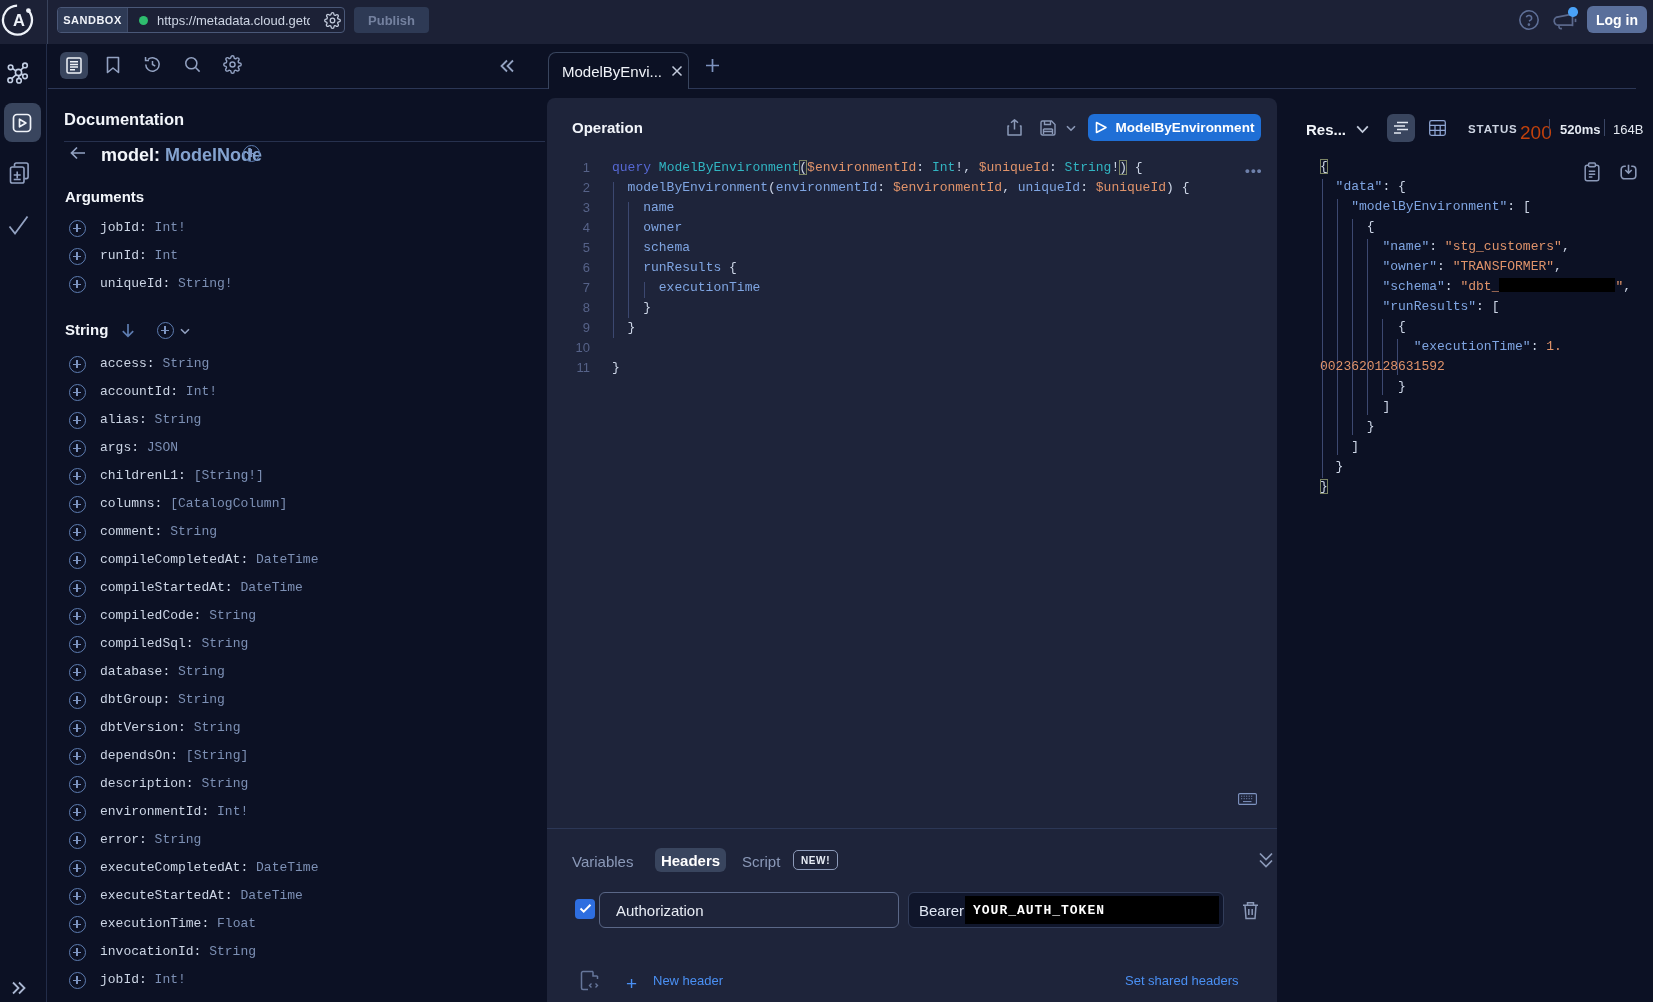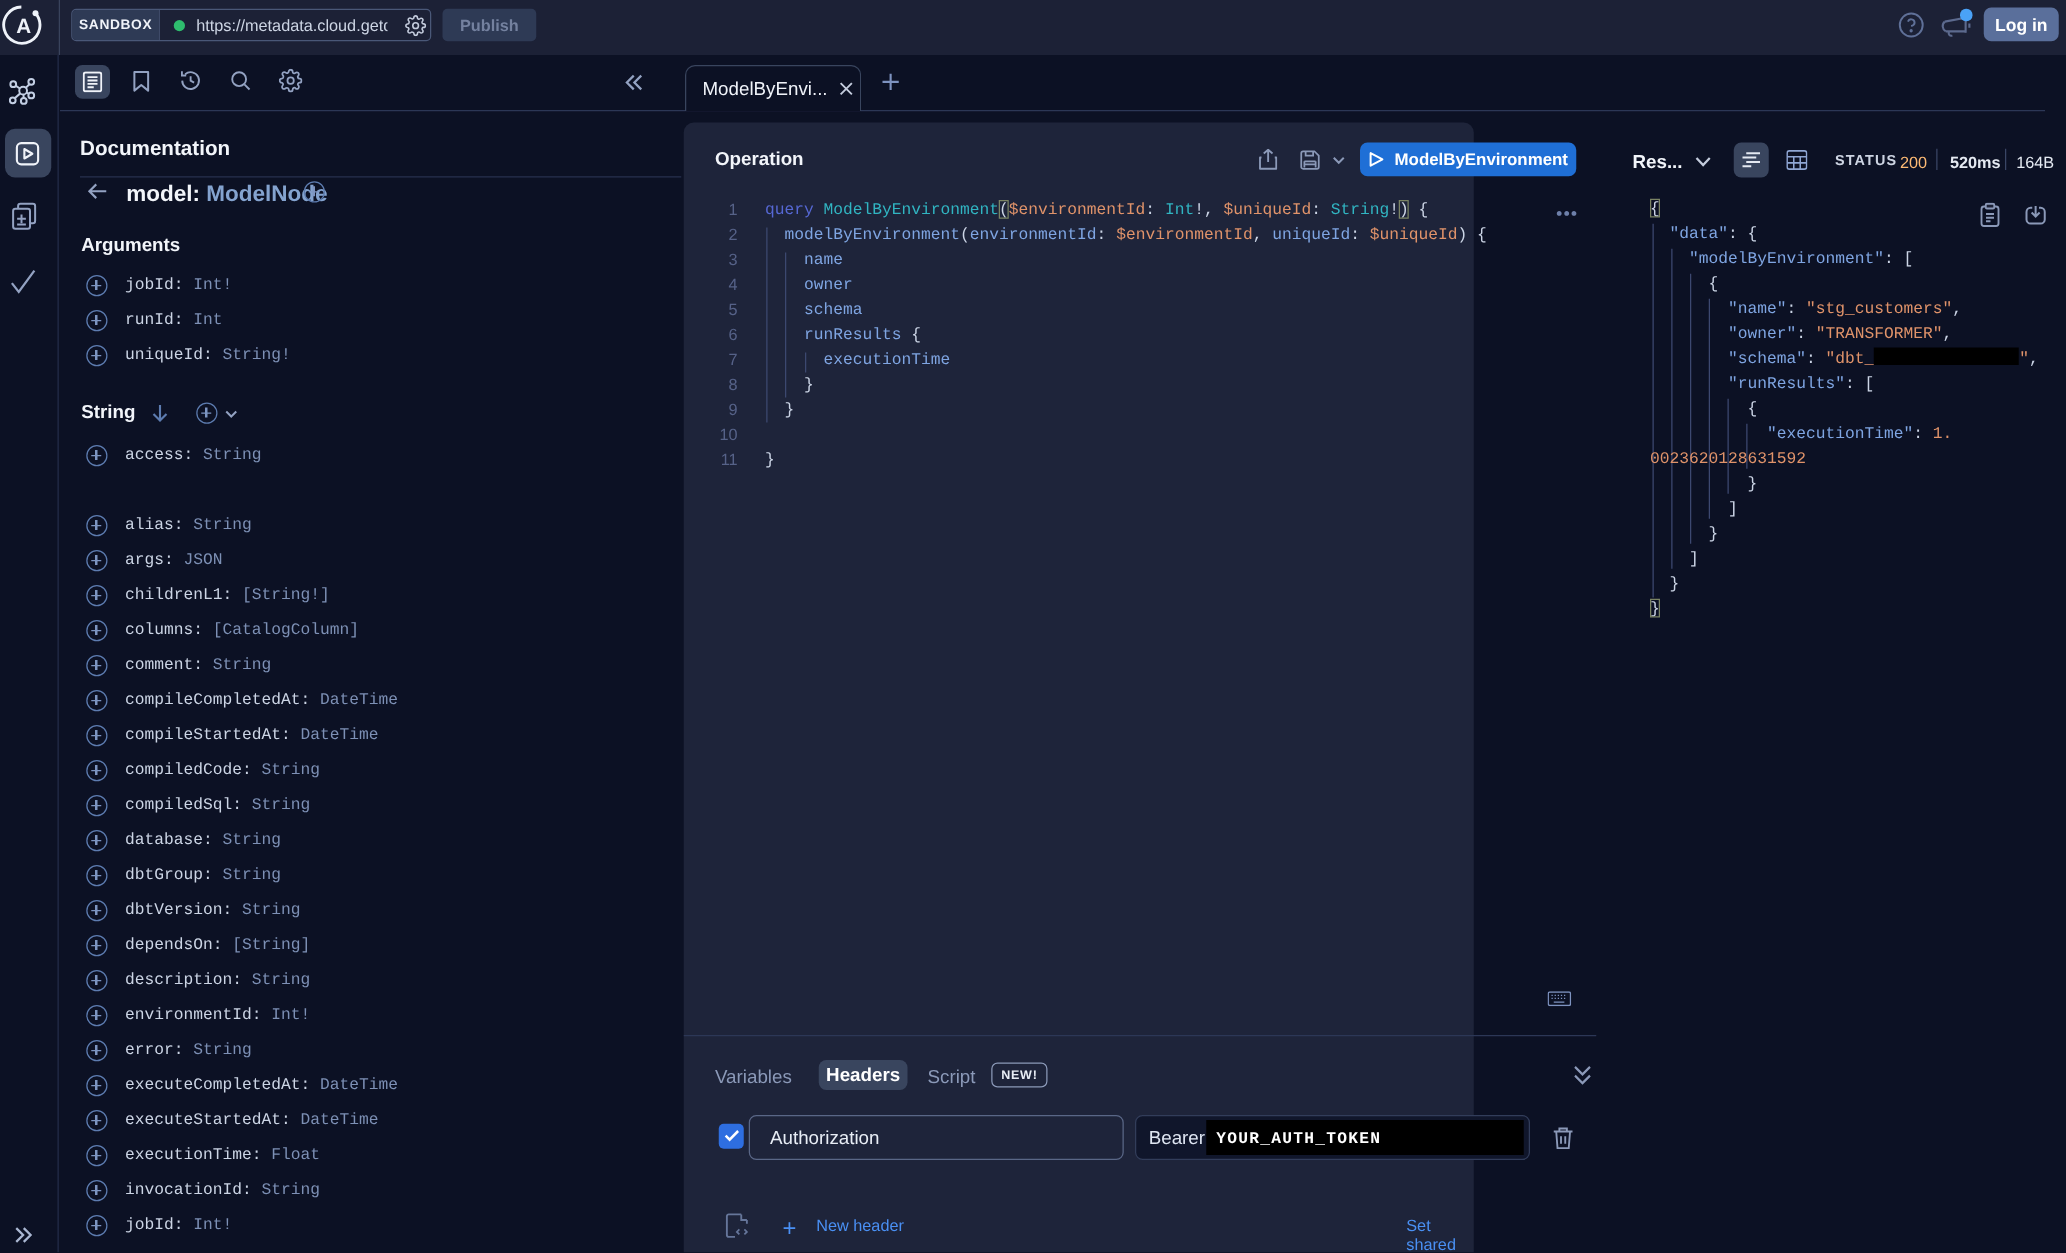--- a/index.html
+++ b/index.html
@@ -33,21 +33,21 @@
   #doc-hr { position:absolute; left:16px; top:94px; width:481px; height:1px; background:#27314e; }
   .h2 { color:#f2f5fa; font-size:15px; font-weight:bold; }
   .frow { position:absolute; left:0; height:28px; width:499px; }
   .cplus { width:17px; height:17px; border:1.3px solid #5d7cb0; border-radius:50%; position:absolute; }
   .cplus::before { content:""; position:absolute; left:3.2px; top:6.6px; width:8px; height:1.7px; background:#7d95c2; }
   .cplus::after { content:""; position:absolute; left:6.4px; top:3.4px; width:1.7px; height:8px; background:#7d95c2; }
   .frow .ftxt { position:absolute; left:52px; top:5px; font-size:13px; color:#ccd5e5; white-space:pre; }
   .ftype { color:#7d90b5; }
 
   
-  #card { position:absolute; left:547px; top:98px; width:632px; height:904px; background:#1e243a; border-radius:8px 8px 0 0;padding-left:43px; }
+  #card { position:absolute; left:547px; top:98px; width:730px; height:904px; background:#1e243a; border-radius:8px 8px 0 0;padding-left:43px; }
   #runbtn { position:absolute; left:541px; top:16px; width:173px; height:27px; background:#1f6fd6; border-radius:6px; color:#fff; font-size:13.5px; font-weight:bold; display:flex; align-items:center; justify-content:center; }
   .codeline { position:absolute; left:0; font-size:13px; line-height:20px; white-space:pre; color:#ccd5e6;font-family:Liberation Mono, monospace; }
   .lnum { position:absolute; font-size:13px; line-height:20px; color:#566288; text-align:right; width:24px; }
   .kw { color:#5668d4; } .opn { color:#31b5c2; } .typ { color:#31b5c2; } .vr { color:#e0936a; }
   .fld { color:#7fa5e2; } .pn { color:#ccd5e6; }
   .bm { outline:1px solid #7b8464; outline-offset:-1px; }
   .iguide { position:absolute; width:1px; background:#3c4870; }
 
   
   #fdivider { position:absolute; left:0; top:730px; width:730px; height:1px; background:#2c3756; }
@@ -192,20 +192,24 @@
     <svg class="abs" style="left:73px;top:276px" width="14" height="15" viewBox="0 0 14 15" fill="none" stroke="#5d7cb0" stroke-width="1.7">
       <path d="M7 1v12M1.8 8.2L7 13.4l5.2-5.2"></path>
     </svg>
     <span class="cplus" style="left:109px;top:275px"></span>
     <svg class="abs" style="left:132px;top:281px" width="10" height="7" viewBox="0 0 10 7" fill="none" stroke="#93a2c2" stroke-width="1.6">
       <path d="M1 1.2l4 4 4-4"></path>
     </svg>
     <div class="frow" style="top:304px">
         <span class="cplus" style="left:21px;top:5px"></span>
         <span class="ftxt mono">access: <span class="ftype">String</span></span>
+      </div>
+    <div class="frow" style="top:332px">
+        <span class="cplus" style="left:21px;top:5px"></span>
+        <span class="ftxt mono">accountId: <span class="ftype">Int!</span></span>
       </div>
     <div class="frow" style="top:360px">
         <span class="cplus" style="left:21px;top:5px"></span>
         <span class="ftxt mono">alias: <span class="ftype">String</span></span>
       </div>
     <div class="frow" style="top:388px">
         <span class="cplus" style="left:21px;top:5px"></span>
         <span class="ftxt mono">args: <span class="ftype">JSON</span></span>
       </div>
     <div class="frow" style="top:416px">
@@ -367,21 +371,21 @@
     </svg>
     <div class="rbtn-active"></div>
     <svg class="abs" style="left:116px;top:23px" width="16" height="14" viewBox="0 0 16 14" fill="none" stroke="#e4e9f2" stroke-width="1.6">
       <path d="M4 1.5h11M1 5h11M4 8.5h11M1 12h7"></path>
     </svg>
     <svg class="abs" style="left:152px;top:22px" width="17" height="16" viewBox="0 0 17 16" fill="none" stroke="#8fa6d4" stroke-width="1.25">
       <rect x="0.7" y="0.7" width="15.6" height="14.6" rx="1.8"></rect>
       <path d="M0.7 5.4h15.6M6 5.4V15.3M11.2 5.4V15.3M0.7 10.3h15.6"></path>
     </svg>
     <div class="stat" style="left:191px;color:#cdd4e2;letter-spacing:0.9px;font-weight:bold;font-size:11.5px;top:25px">STATUS</div>
-    <div class="stat" style="left:243px;color:#fdba74;font-size:13px;top:24px">200</div>
+    <div class="stat" style="left:243px;color:#c2410c;font-size:19px;top:24px">200</div>
     <div class="abs" style="left:272px;top:21px;width:1px;height:17px;background:#3a4665"></div>
     <div class="stat" style="left:283px;color:#e5eaf2;font-weight:bold;font-size:13px;top:24px">520ms</div>
     <div class="abs" style="left:327px;top:21px;width:1px;height:17px;background:#3a4665"></div>
     <div class="stat" style="left:336px;color:#e5eaf2;font-weight:normal;font-size:13px;top:24px">164B</div>
     <svg class="abs" style="left:307px;top:64px" width="16" height="20" viewBox="0 0 16 20" fill="none" stroke="#8b99b8" stroke-width="1.5">
       <rect x="1.2" y="3.2" width="13.6" height="15.6" rx="2"></rect>
       <rect x="4.6" y="1" width="6.8" height="3.8" rx="1" fill="#1c2136"></rect>
       <path d="M4.8 9.2h6.4M4.8 12.2h6.4M4.8 15h3.6"></path>
     </svg>
     <svg class="abs" style="left:343px;top:66px" width="17" height="17" viewBox="0 0 17 17" fill="none" stroke="#8b99b8" stroke-width="1.6">

